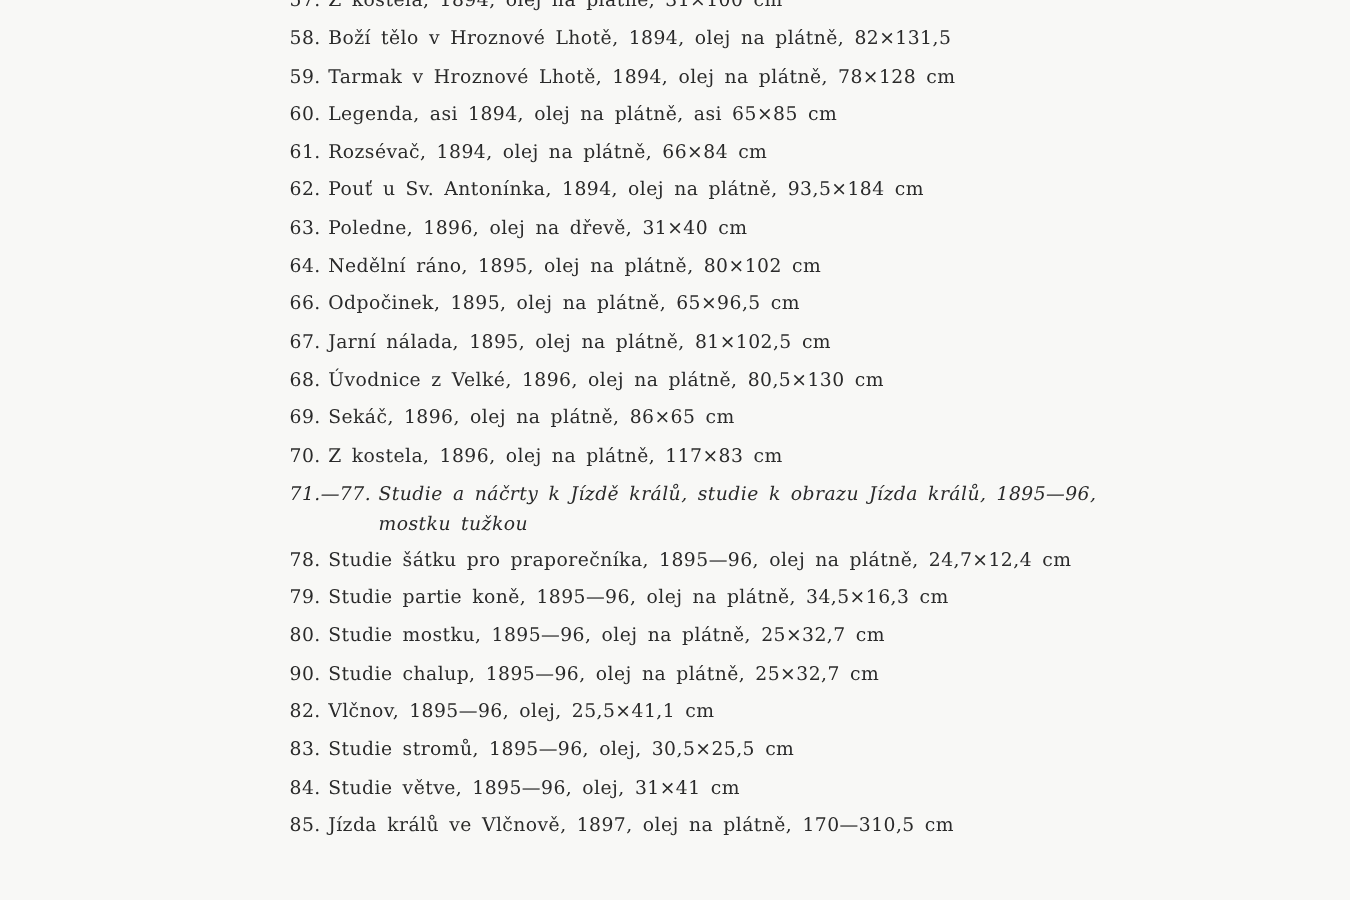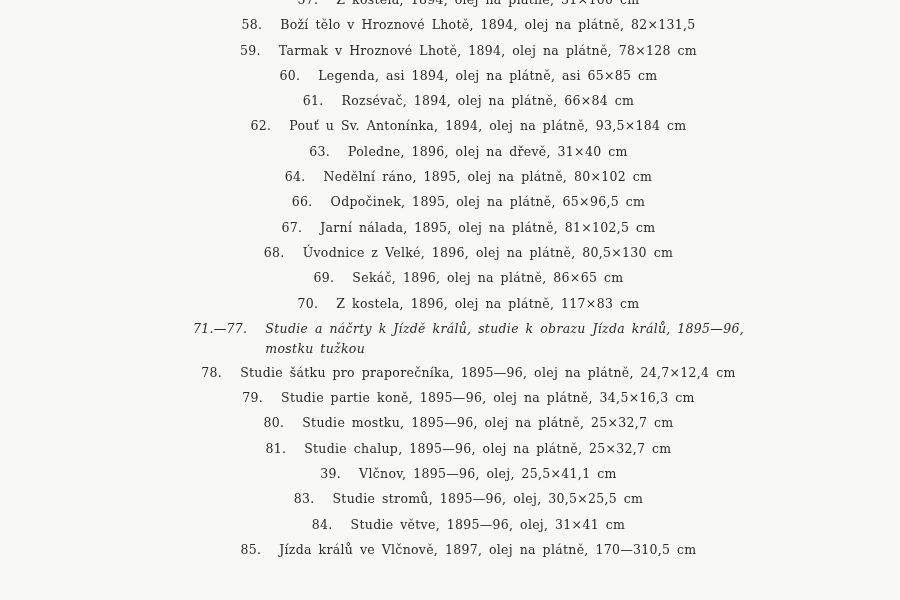--- a/index.html
+++ b/index.html
@@ -27,32 +27,31 @@
       top: -10px;
       margin: 0;
       padding: 0;
       list-style: none;
     }
     .entry {
       height: 25.3px;
       line-height: 20px;
       white-space: nowrap;
       display: flex;
-      justify-content: center;
     }
     .entry.multi {
       height: 44px;
       font-style: italic;
     }
     .num {
       display: inline-block;
     }
     .text {
       display: inline-block;
-      margin-left: 18px;
+      margin-left: 5px;
     }
     .text .cont {
       display: block;
     }
   </style>
 </head>
 <body>
 
 <div class="page">
   <ul class="list">
@@ -118,25 +117,25 @@
       </li>
     <li class="entry">
         <span class="num">79.</span>
         <span class="text">Studie partie koně, 1895—96, olej na plátně, 34,5×16,3 cm</span>
       </li>
     <li class="entry">
         <span class="num">80.</span>
         <span class="text">Studie mostku, 1895—96, olej na plátně, 25×32,7 cm</span>
       </li>
     <li class="entry">
-        <span class="num">81.</span>
+        <span class="num">90.</span>
         <span class="text">Studie chalup, 1895—96, olej na plátně, 25×32,7 cm</span>
       </li>
     <li class="entry">
-        <span class="num">39.</span>
+        <span class="num">82.</span>
         <span class="text">Vlčnov, 1895—96, olej, 25,5×41,1 cm</span>
       </li>
     <li class="entry">
         <span class="num">83.</span>
         <span class="text">Studie stromů, 1895—96, olej, 30,5×25,5 cm</span>
       </li>
     <li class="entry">
         <span class="num">84.</span>
         <span class="text">Studie větve, 1895—96, olej, 31×41 cm</span>
       </li>

